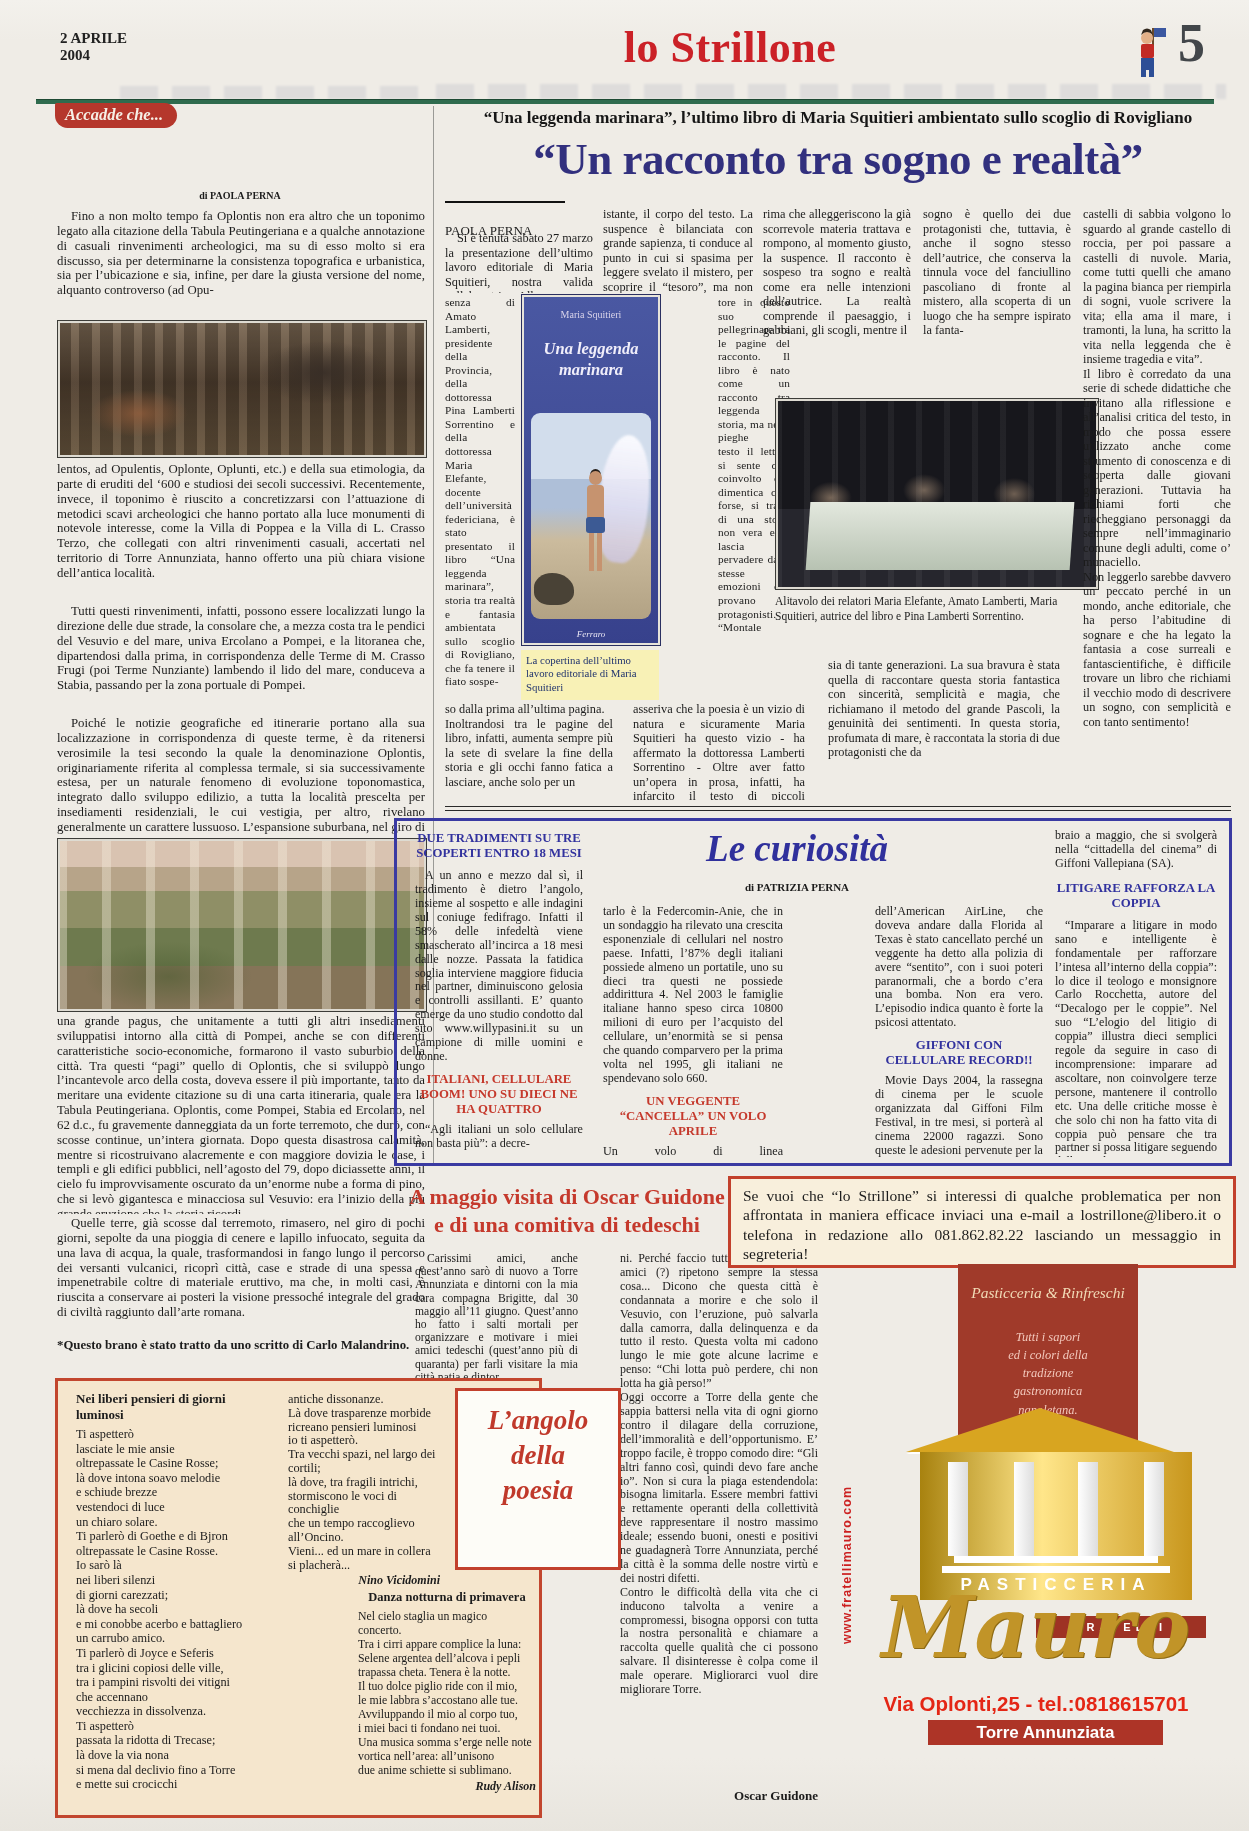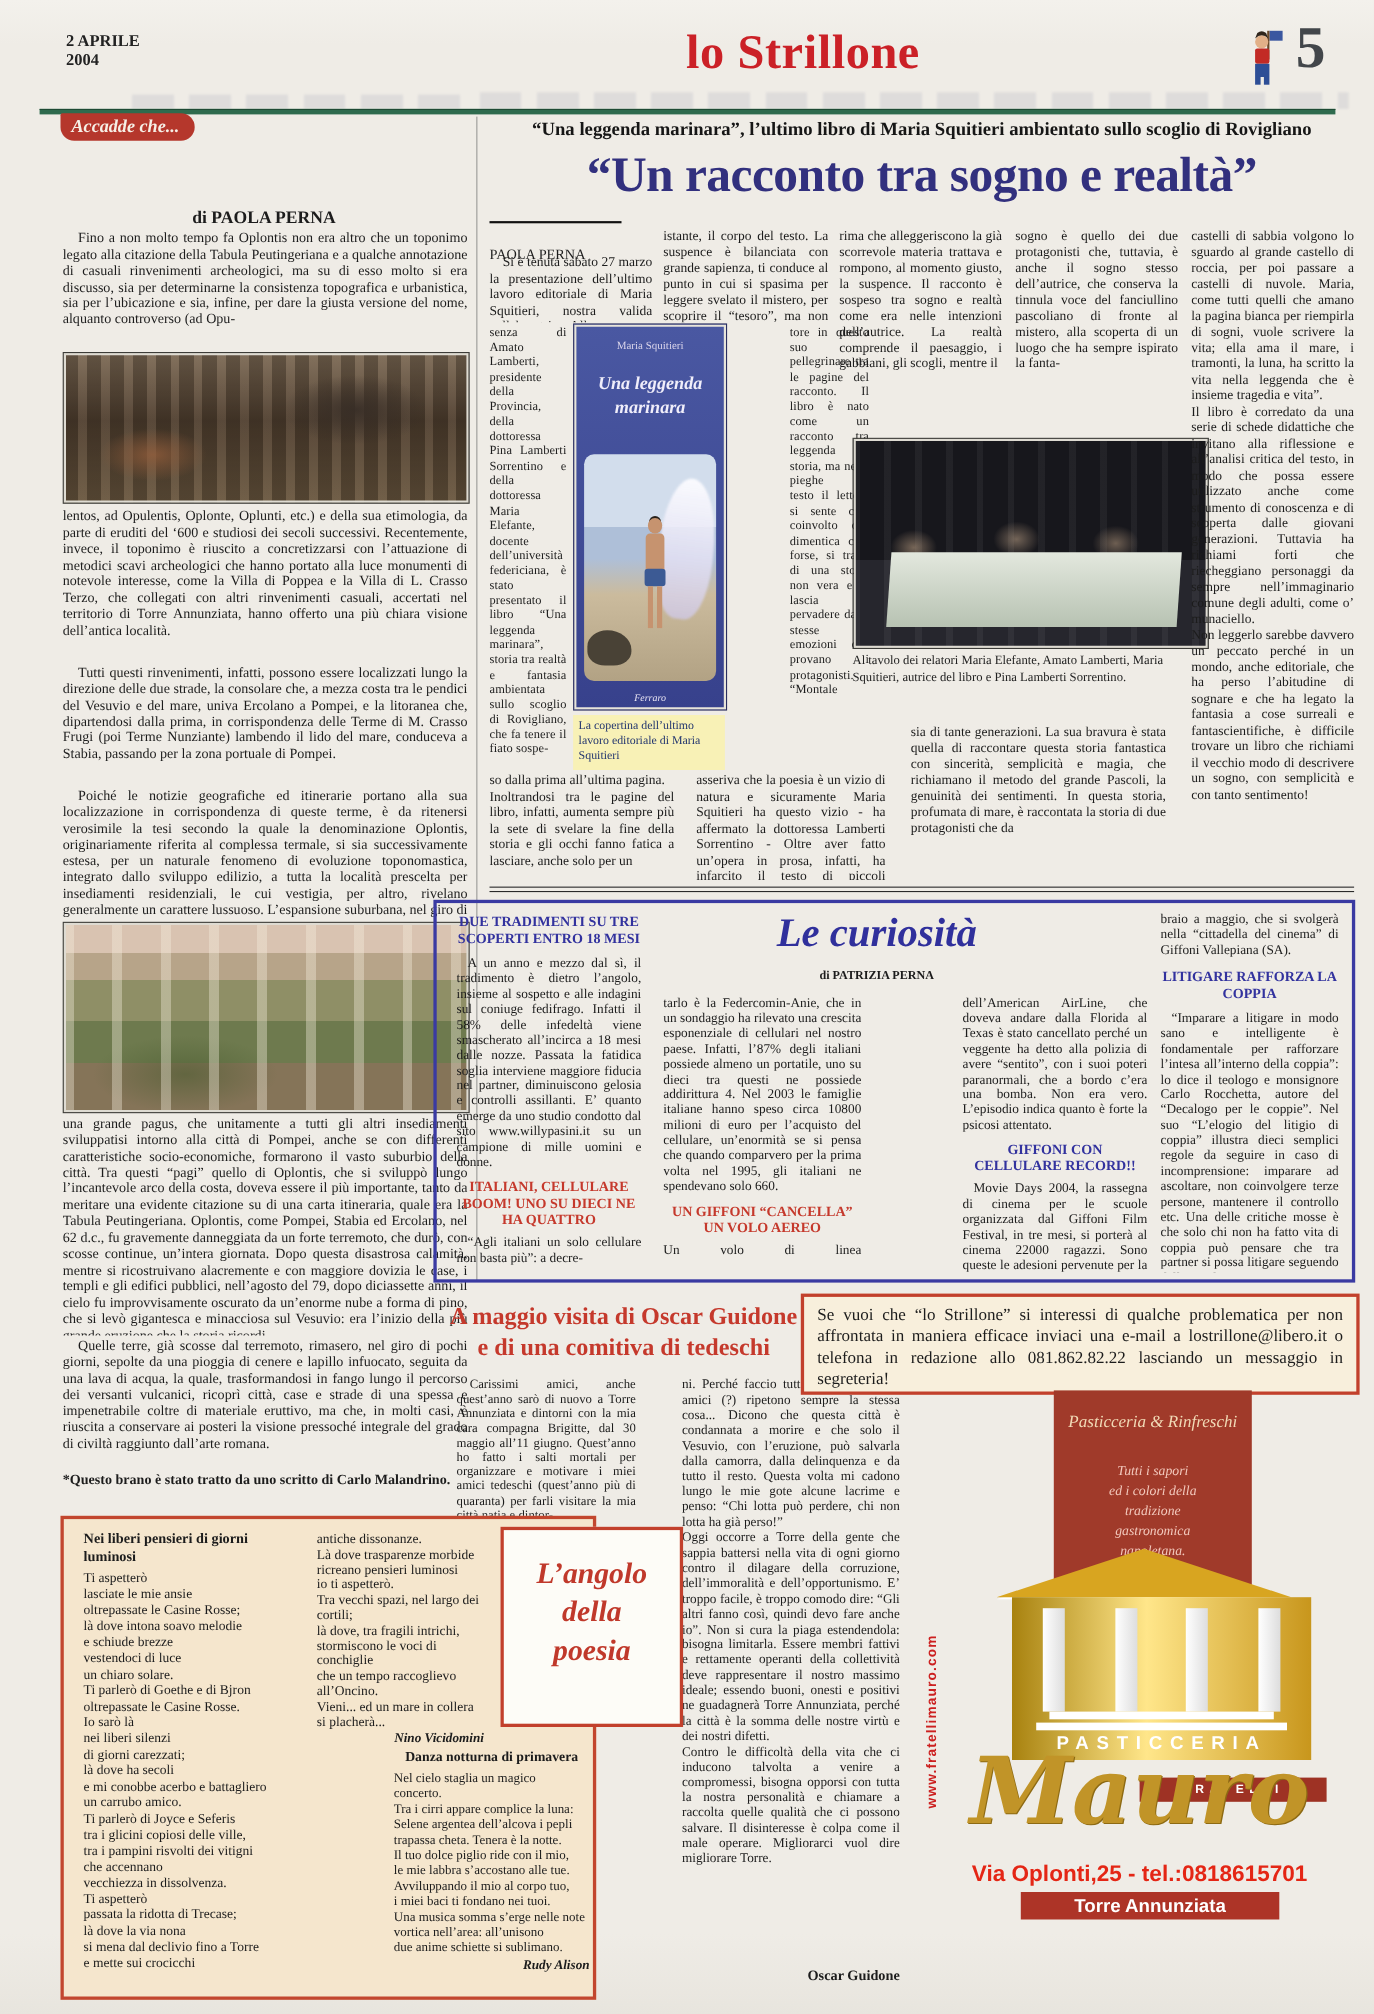--- a/index.html
+++ b/index.html
@@ -18,21 +18,21 @@
   .date{font-size:15px;font-weight:bold;line-height:1.15;white-space:pre-line;color:#222;}
   .masthead{font-size:44px;font-weight:bold;color:#cb2127;letter-spacing:.5px;}
   .pagenum{font-size:54px;font-weight:bold;color:#42464a;}
   .green-rule{background:#2f6b4e;border-top:1px solid #1e4a34;}
   .vdiv{background:#9a9a96;width:1px;}
   .kicker{font-size:17px;font-weight:bold;color:#161616;}
   
   .badge{background:#b5372c;color:#f6efe6;font-style:italic;font-weight:bold;font-size:16.5px;
          border-radius:2px 15px 15px 15px;padding:2px 14px 4px 10px;}
   .l-title{font-size:31px;font-weight:bold;color:#bf3a2a;}
-  .byline{font-size:16px;font-weight:bold;}
+  .byline{font-size:10px;font-weight:bold;}
   .photo-frame{border:1px solid #3c3c38;box-shadow:0 0 0 2px #dedbd2 inset;}
   .ph1{background:
     radial-gradient(70px 34px at 22% 68%, rgba(150,95,60,.75), transparent 70%),
     radial-gradient(90px 44px at 72% 38%, rgba(55,45,38,.9), transparent 72%),
     repeating-linear-gradient(90deg, rgba(0,0,0,.22) 0 13px, rgba(255,255,255,.05) 13px 21px),
     linear-gradient(180deg,#7d6a55,#503f2f 45%,#6a573f);}
   .ph2{background:
     repeating-linear-gradient(90deg, rgba(245,238,222,.38) 0 9px, transparent 9px 44px),
     radial-gradient(120px 50px at 30% 80%, rgba(70,90,45,.55), transparent 70%),
     linear-gradient(180deg,#d9c3b1 0 16%,#b7a489 16% 30%,#8f8f66 30% 52%,#6e7a4e 52% 74%,#857458 74%);}
@@ -80,21 +80,21 @@
   .oscar-title{color:#c5392c;font-weight:bold;font-size:22px;line-height:1.25;}
   .sig{font-weight:bold;font-size:13px;text-align:right;}
   
   .contact{background:#f8efdc;border:3px solid #c2402c;font-size:15.5px;line-height:1.25;padding:7px 12px;text-align:justify;}
   
   .poetry-box{background:#f5e6cd;border:3px solid #c2462e;}
   .poem-title{font-weight:bold;font-size:13px;line-height:1.2;}
   .poem{font-size:12.3px;line-height:13.9px;}
   .poem-author{font-style:italic;font-weight:bold;font-size:12px;text-align:right;}
   .angolo{background:#fdfcf7;border:3px solid #c2402c;}
-  .angolo-inner{font-style:italic;font-weight:bold;color:#c0392b;font-size:27px;line-height:1.3;text-align:center;padding-top:22px;}
+  .angolo-inner{font-style:italic;font-weight:bold;color:#c0392b;font-size:27px;line-height:1.3;text-align:center;padding-top:12px;}
   
   .ad-site{color:#cc2020;font-weight:bold;font-family:"Liberation Sans",sans-serif;font-size:12.5px;
            writing-mode:vertical-rl;transform:rotate(180deg);letter-spacing:1px;}
   .ad-panel{background:#a03a2a;}
   .ad-tag1{color:#f1dab6;font-style:italic;font-size:15.5px;text-align:center;padding-top:20px;}
   .ad-tag2{color:#f3c9bd;font-style:italic;font-size:12.5px;line-height:1.45;text-align:center;margin-top:26px;}
   .pediment{width:0;height:0;border-left:134px solid transparent;border-right:134px solid transparent;
             border-bottom:44px solid #d8a520;filter:drop-shadow(0 2px 0 #fff);}
   .goldb{background:linear-gradient(90deg,#a8820f,#ffe68a 45%,#c8961c);}
   .gcol{position:absolute;top:10px;width:20px;height:94px;background:linear-gradient(90deg,#fff,#ddd);}
@@ -198,21 +198,21 @@
 
     <div class="abs clip" style="left:18px;top:10px;width:168px;height:322px;">
       <div class="cur-h-blue">DUE TRADIMENTI SU TRE SCOPERTI ENTRO 18 MESI</div>
       <div class="cur-txt" style="margin-top:8px;text-indent:10px;">A un anno e mezzo dal sì, il tradimento è dietro l’angolo, insieme al sospetto e alle indagini sul coniuge fedifrago. Infatti il 58% delle infedeltà viene smascherato all’incirca a 18 mesi dalle nozze. Passata la fatidica soglia interviene maggiore fiducia nel partner, diminuiscono gelosia e controlli assillanti. E’ quanto emerge da uno studio condotto dal sito www.willypasini.it su un campione di mille uomini e donne.</div>
       <div class="cur-h-red" style="margin-top:8px;">ITALIANI, CELLULARE BOOM! UNO SU DIECI NE HA QUATTRO</div>
       <div class="cur-txt" style="margin-top:6px;text-indent:10px;">“Agli italiani un solo cellulare non basta più”: a decre-</div>
     </div>
 
     <div class="abs clip" style="left:206px;top:84px;width:180px;height:252px;">
       <div class="cur-txt">tarlo è la Federcomin-Anie, che in un sondaggio ha rilevato una crescita esponenziale di cellulari nel nostro paese. Infatti, l’87% degli italiani possiede almeno un portatile, uno su dieci tra questi ne possiede addirittura 4. Nel 2003 le famiglie italiane hanno speso circa 10800 milioni di euro per l’acquisto del cellulare, un’enormità se si pensa che quando comparvero per la prima volta nel 1995, gli italiani ne spendevano solo 660.</div>
-      <div class="cur-h-red" style="margin-top:8px;">UN GIFFONI “CANCELLA” UN VOLO AEREO</div>
+      <div class="cur-h-red" style="margin-top:8px;">UN VEGGENTE “CANCELLA” UN VOLO APRILE</div>
       <div class="cur-txt" style="margin-top:6px;text-align-last:justify;">Un volo di linea</div>
     </div>
 
     <div class="abs clip" style="left:478px;top:84px;width:168px;height:254px;">
       <div class="cur-txt">dell’American AirLine, che doveva andare dalla Florida al Texas è stato cancellato perché un veggente ha detto alla polizia di avere “sentito”, con i suoi poteri paranormali, che a bordo c’era una bomba. Non era vero. L’episodio indica quanto è forte la psicosi attentato.</div>
       <div class="cur-h-blue" style="margin-top:8px;">GIFFONI CON CELLULARE RECORD!!</div>
       <div class="cur-txt" style="margin-top:6px;text-indent:10px;">Movie Days 2004, la rassegna di cinema per le scuole organizzata dal Giffoni Film Festival, in tre mesi, si porterà al cinema 22000 ragazzi. Sono queste le adesioni pervenute per la 18° edizione in corso da feb-</div>
     </div>
 
     <div class="abs clip" style="left:658px;top:8px;width:162px;height:328px;">

